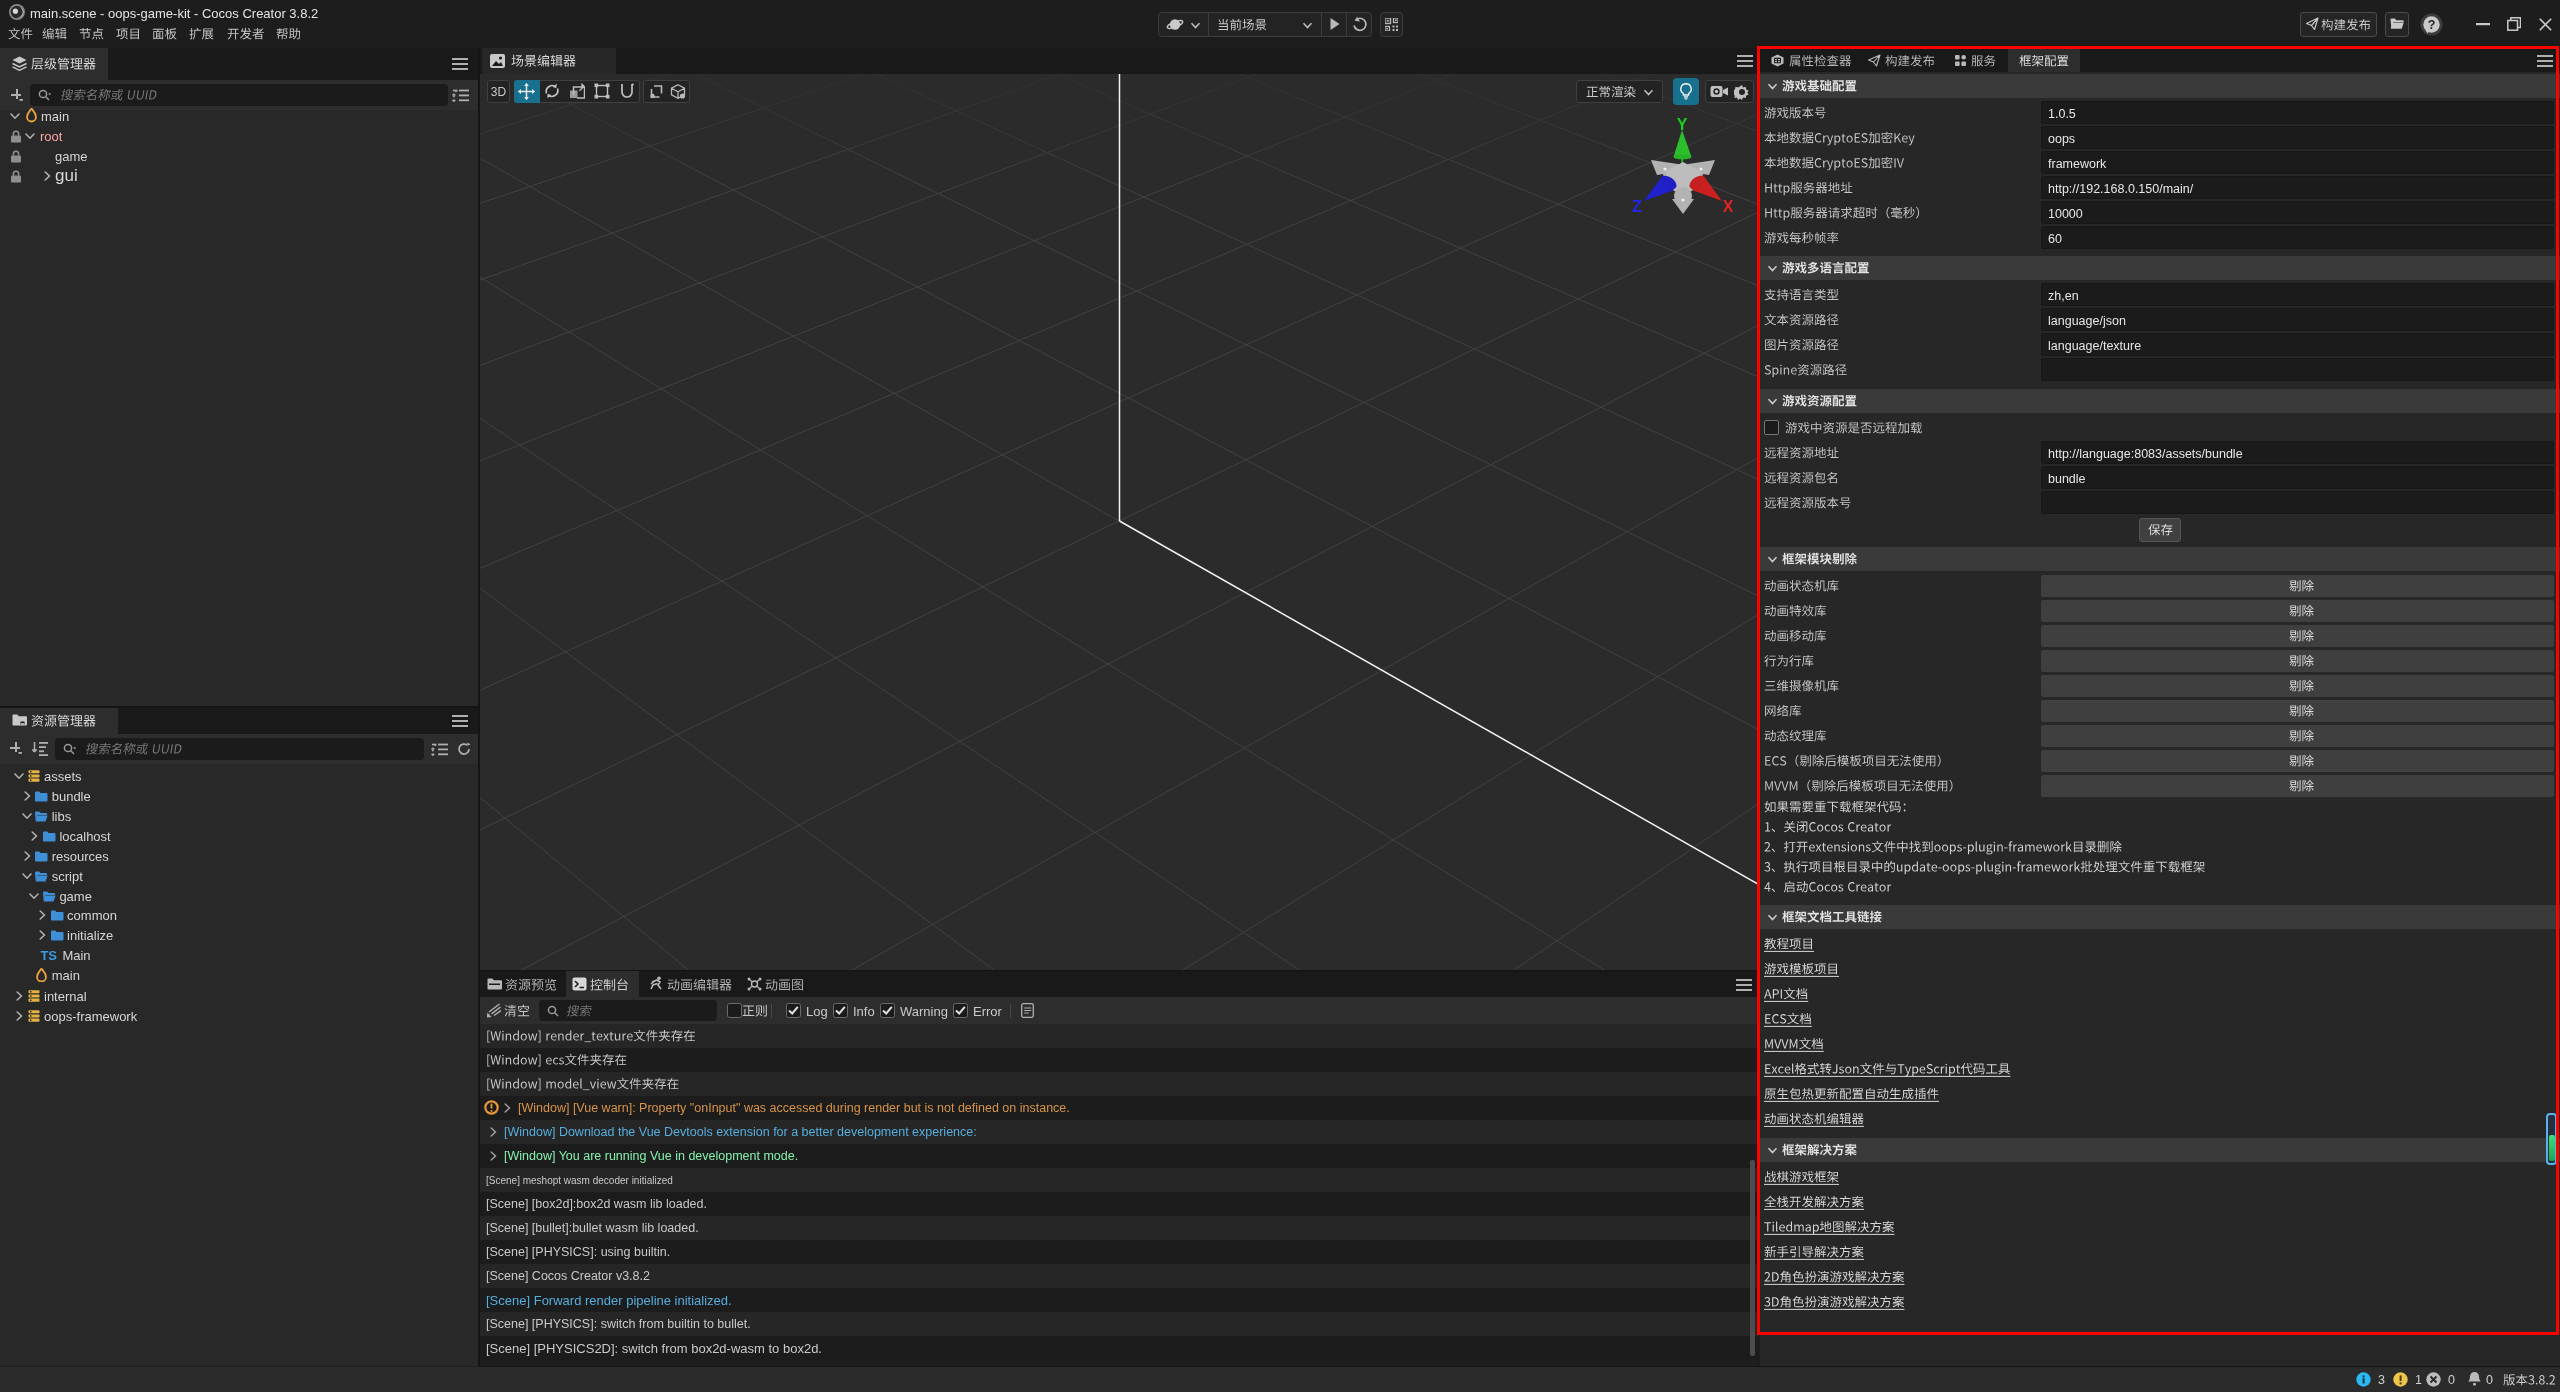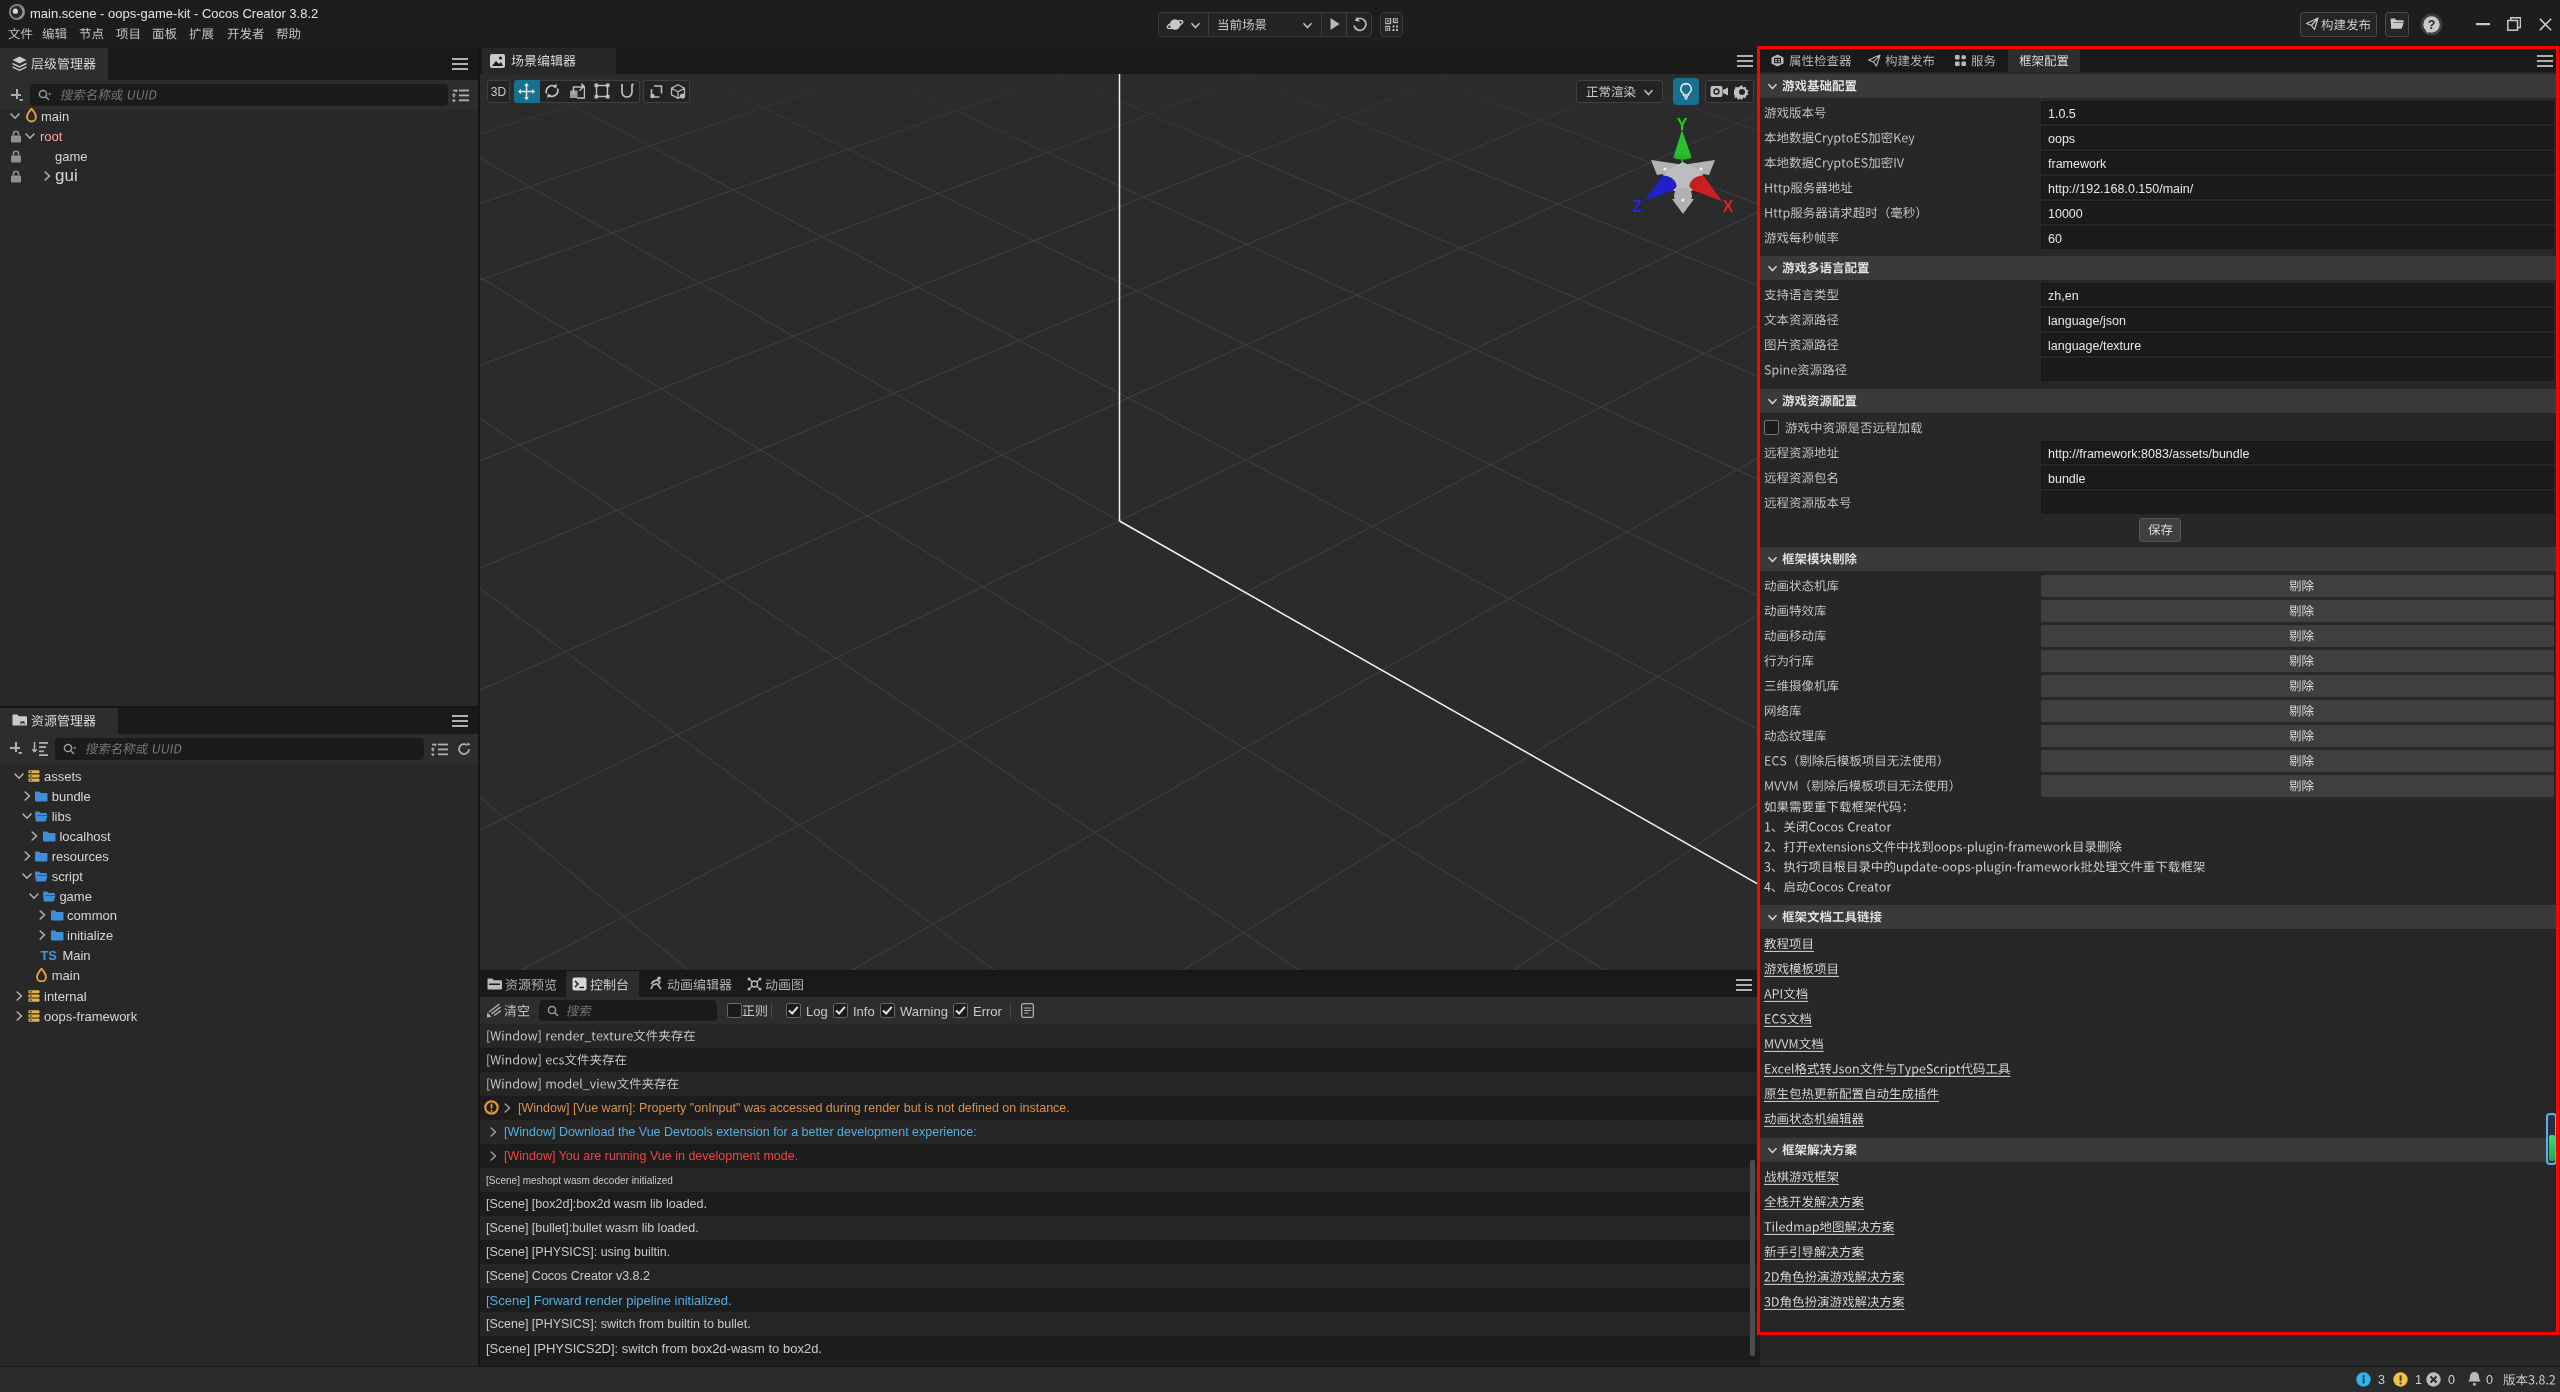--- a/index.html
+++ b/index.html
@@ -1138,21 +1138,21 @@
 <div class="abs" style="left:518px;top:1108px;font-size:12.5px;color:#d7944a;white-space:pre;transform:translate(0,-50%)">[Window] [Vue warn]: Property "onInput" was accessed during render but is not defined on instance.</div>
 <div class="abs" style="left:480px;top:1120px;width:1278px;height:24px;background:#262626"></div>
 <svg class="abs" style="left:488px;top:1127px;" width="10" height="10" viewBox="0 0 10 10">
     <path d="M3.2 1 L7.4 5 L3.2 9" stroke="#9a9a9a" stroke-width="1.6" fill="none" stroke-linecap="round"></path>
   </svg>
 <div class="abs" style="left:504px;top:1132px;font-size:12.5px;color:#56aede;white-space:pre;transform:translate(0,-50%)">[Window] Download the Vue Devtools extension for a better development experience:</div>
 <div class="abs" style="left:480px;top:1144px;width:1278px;height:24px;background:#1c1c1c"></div>
 <svg class="abs" style="left:488px;top:1151px;" width="10" height="10" viewBox="0 0 10 10">
     <path d="M3.2 1 L7.4 5 L3.2 9" stroke="#9a9a9a" stroke-width="1.6" fill="none" stroke-linecap="round"></path>
   </svg>
-<div class="abs" style="left:504px;top:1156px;font-size:12.5px;color:#ef4444;white-space:pre;transform:translate(0,-50%)">[Window] You are running Vue in development mode.</div>
+<div class="abs" style="left:504px;top:1156px;font-size:12.5px;color:#86efac;white-space:pre;transform:translate(0,-50%)">[Window] You are running Vue in development mode.</div>
 <div class="abs" style="left:480px;top:1168px;width:1278px;height:24px;background:#262626"></div>
 <div class="abs" style="left:486px;top:1180px;font-size:10px;color:#c9c9c9;white-space:pre;transform:translate(0,-50%)">[Scene] meshopt wasm decoder initialized</div>
 <div class="abs" style="left:480px;top:1192px;width:1278px;height:24px;background:#1c1c1c"></div>
 <div class="abs" style="left:486px;top:1204px;font-size:12.5px;color:#c9c9c9;white-space:pre;transform:translate(0,-50%)">[Scene] [box2d]:box2d wasm lib loaded.</div>
 <div class="abs" style="left:480px;top:1216px;width:1278px;height:24px;background:#262626"></div>
 <div class="abs" style="left:486px;top:1228px;font-size:12.5px;color:#c9c9c9;white-space:pre;transform:translate(0,-50%)">[Scene] [bullet]:bullet wasm lib loaded.</div>
 <div class="abs" style="left:480px;top:1240px;width:1278px;height:24px;background:#1c1c1c"></div>
 <div class="abs" style="left:486px;top:1252px;font-size:12.5px;color:#c9c9c9;white-space:pre;transform:translate(0,-50%)">[Scene] [PHYSICS]: using builtin.</div>
 <div class="abs" style="left:480px;top:1264px;width:1278px;height:24px;background:#262626"></div>
 <div class="abs" style="left:486px;top:1276px;font-size:12.5px;color:#c9c9c9;white-space:pre;transform:translate(0,-50%)">[Scene] Cocos Creator v3.8.2</div>
@@ -1439,21 +1439,21 @@
 <svg class="tx" style="left:1764px;top:452.5px" width="2" height="2">
     <g fill="#c6c6c6">
       <use href="#g139" transform="translate(0 4.4) scale(0.9615)"></use>
       <use href="#g140" transform="translate(12.5 4.4) scale(0.9615)"></use>
       <use href="#g37" transform="translate(25 4.4) scale(0.9615)"></use>
       <use href="#g38" transform="translate(37.5 4.4) scale(0.9615)"></use>
       <use href="#g97" transform="translate(50 4.4) scale(0.9615)"></use>
       <use href="#g110" transform="translate(62.5 4.4) scale(0.9615)"></use>
     </g>
   </svg>
-<div class="abs" style="left:2048px;top:453.5px;font-size:12.5px;color:#e6e6e6;white-space:pre;transform:translate(0,-50%)">http://framework:8083/assets/bundle</div>
+<div class="abs" style="left:2048px;top:453.5px;font-size:12.5px;color:#e6e6e6;white-space:pre;transform:translate(0,-50%)">http://language:8083/assets/bundle</div>
 <div class="abs" style="left:2041px;top:466px;width:513px;height:23px;background:#1b1b1b;border:1px solid #161616;border-radius:2px;"></div>
 <svg class="tx" style="left:1764px;top:477.5px" width="2" height="2">
     <g fill="#c6c6c6">
       <use href="#g139" transform="translate(0 4.4) scale(0.9615)"></use>
       <use href="#g140" transform="translate(12.5 4.4) scale(0.9615)"></use>
       <use href="#g37" transform="translate(25 4.4) scale(0.9615)"></use>
       <use href="#g38" transform="translate(37.5 4.4) scale(0.9615)"></use>
       <use href="#g142" transform="translate(50 4.4) scale(0.9615)"></use>
       <use href="#g31" transform="translate(62.5 4.4) scale(0.9615)"></use>
     </g>

